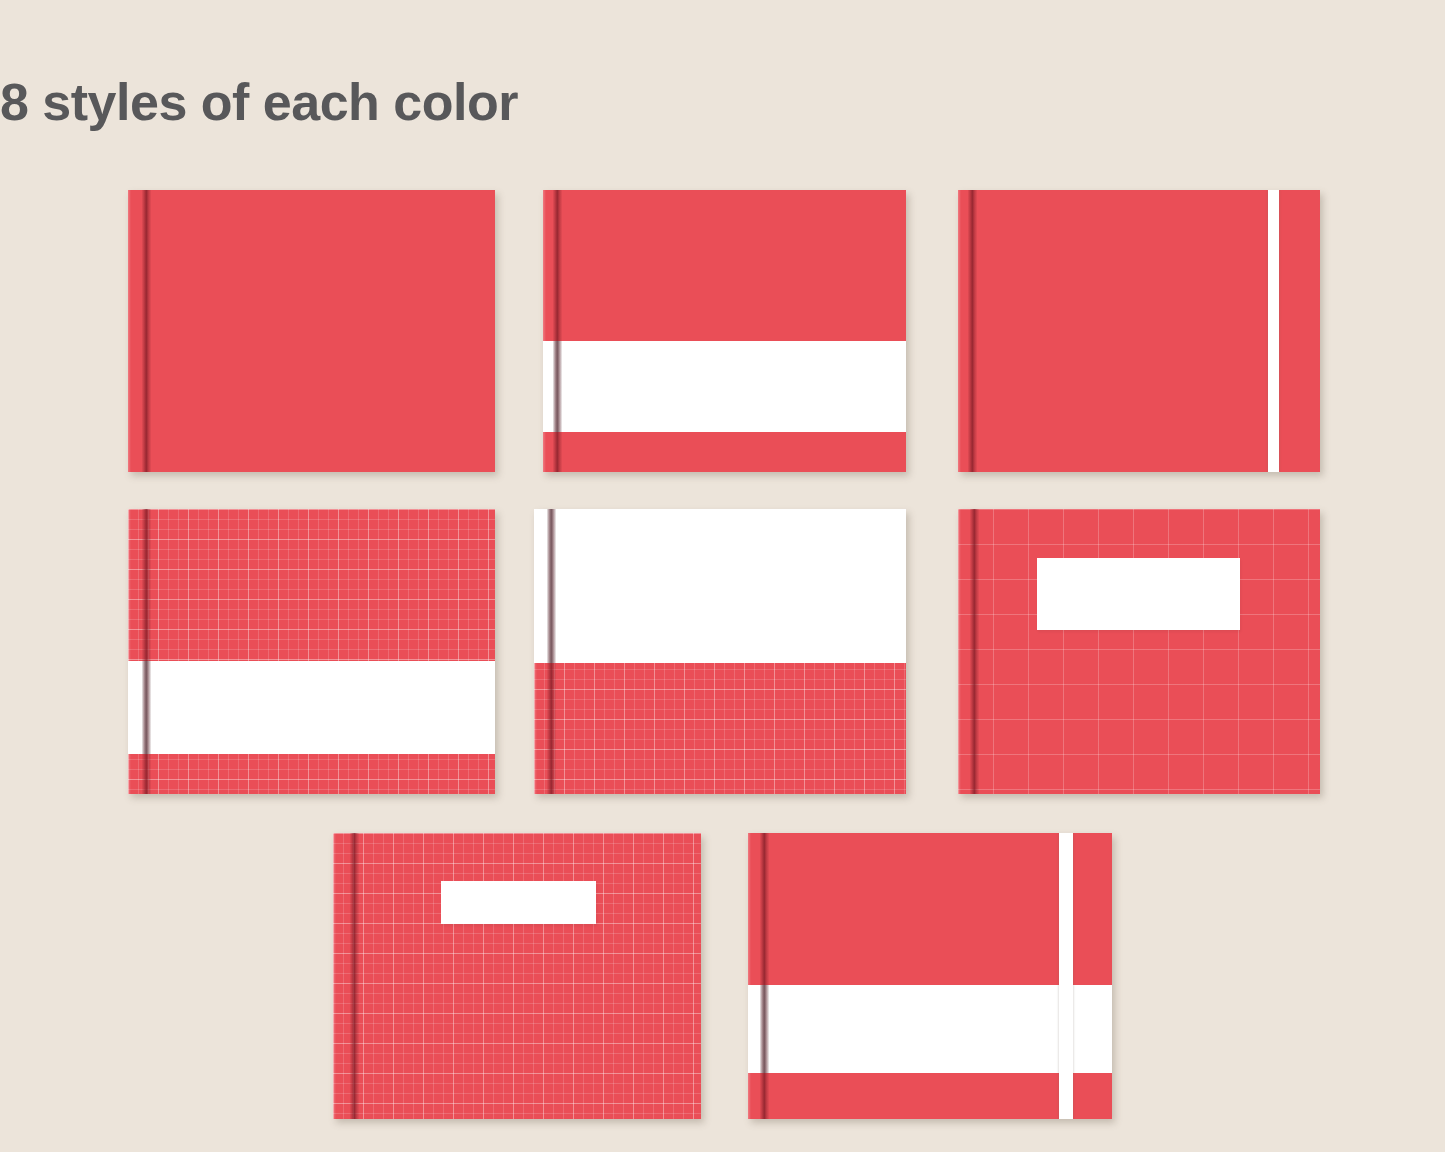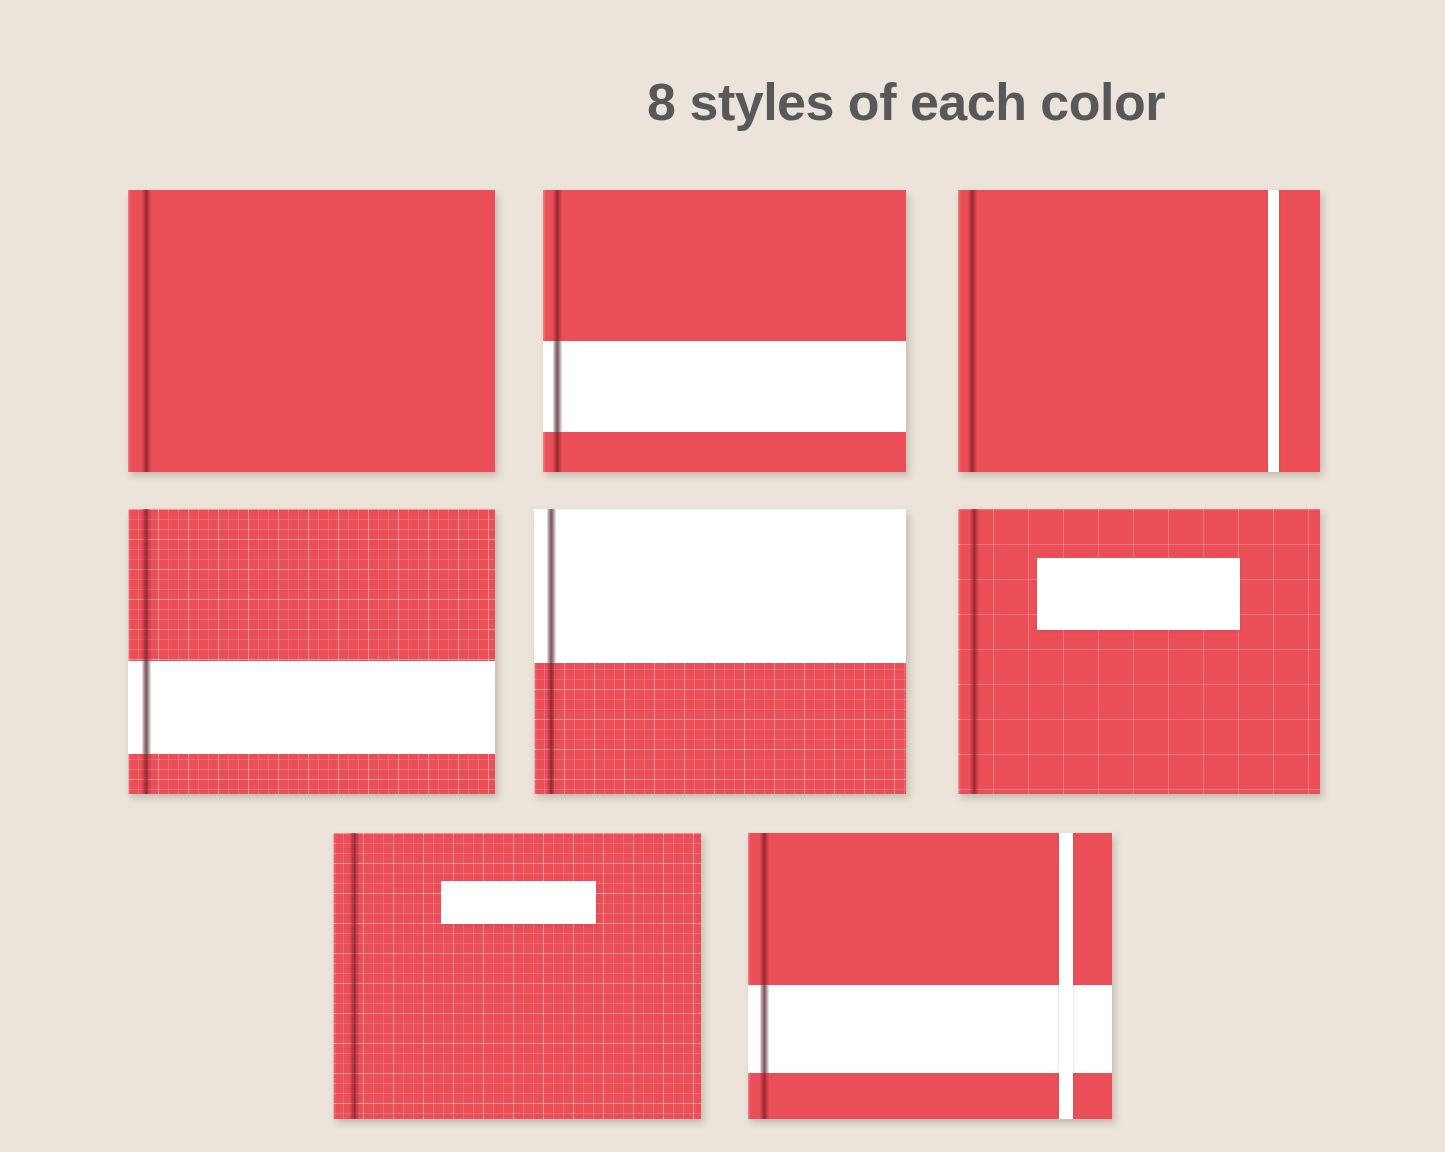--- a/index.html
+++ b/index.html
@@ -15,21 +15,21 @@
     overflow: hidden;
     position: relative;
   }
 
   
   #page-title {
     position: absolute;
     top: 76px;
     left: 0;
     width: 1165px;
-    text-align: right;
+    text-align: left;
     font-size: 52px;
     font-weight: bold;
     letter-spacing: -0.5px;
     color: #58585a;
     font-family: "Liberation Sans", sans-serif;
     line-height: 1;
     white-space: pre;
   }
 
   

